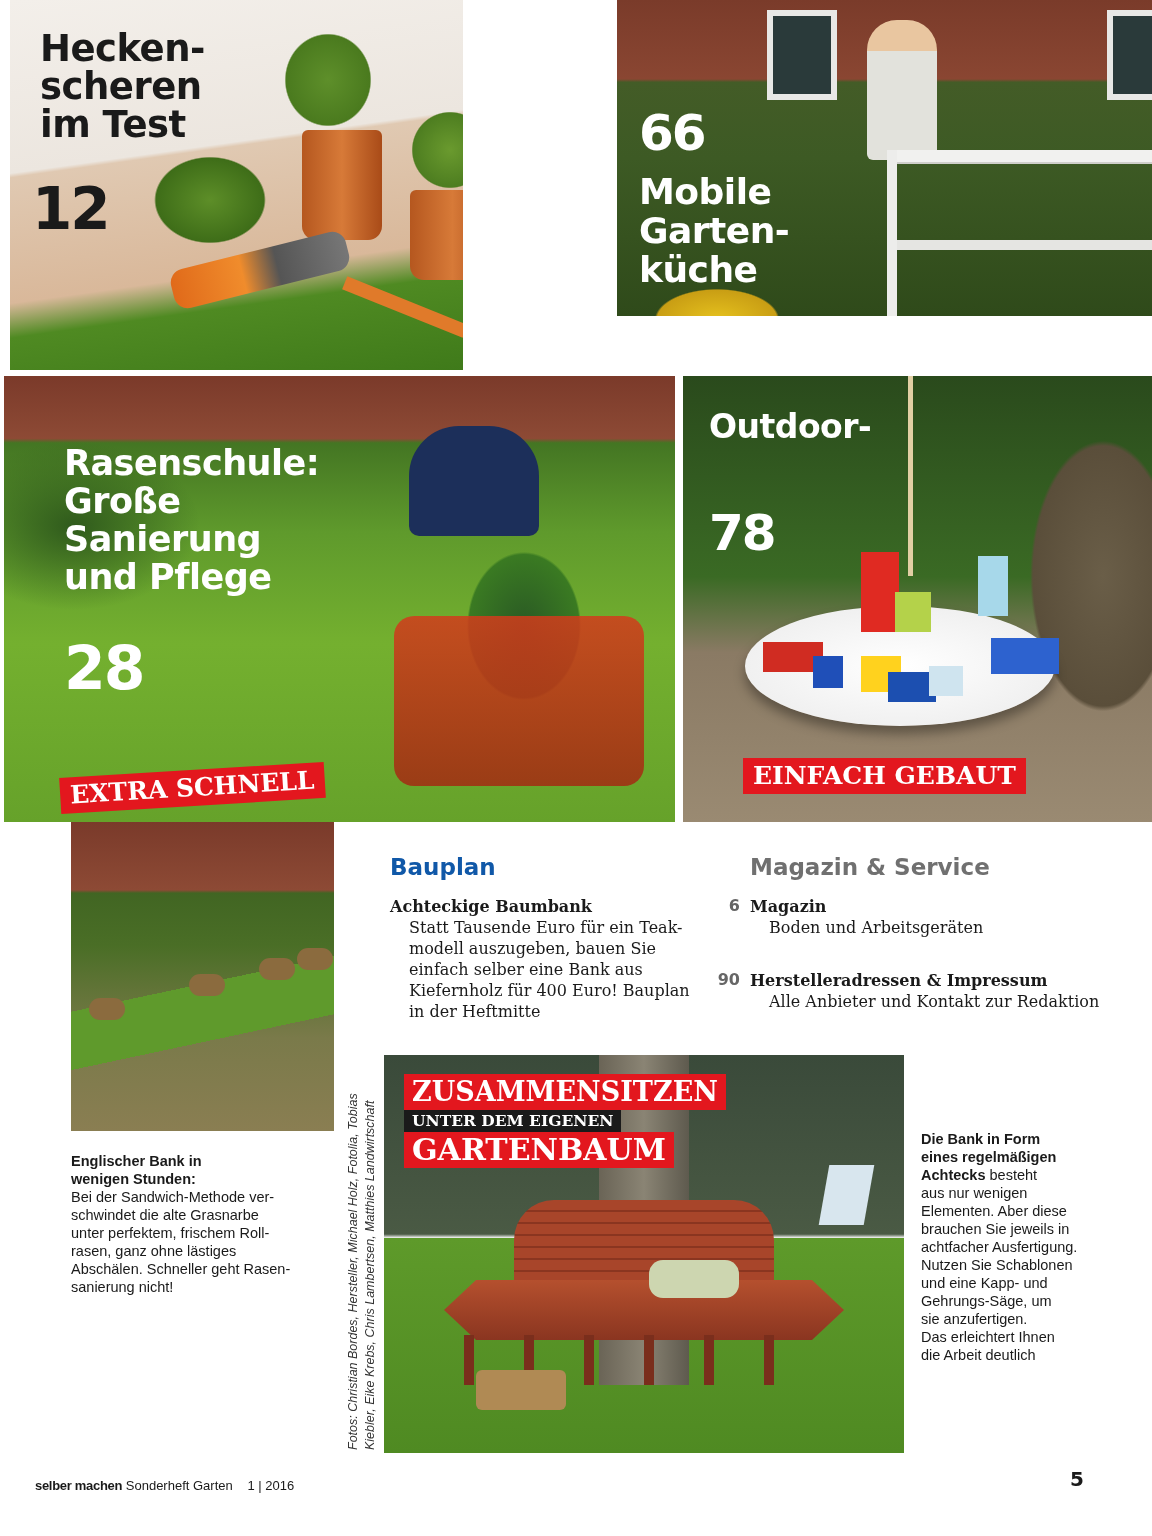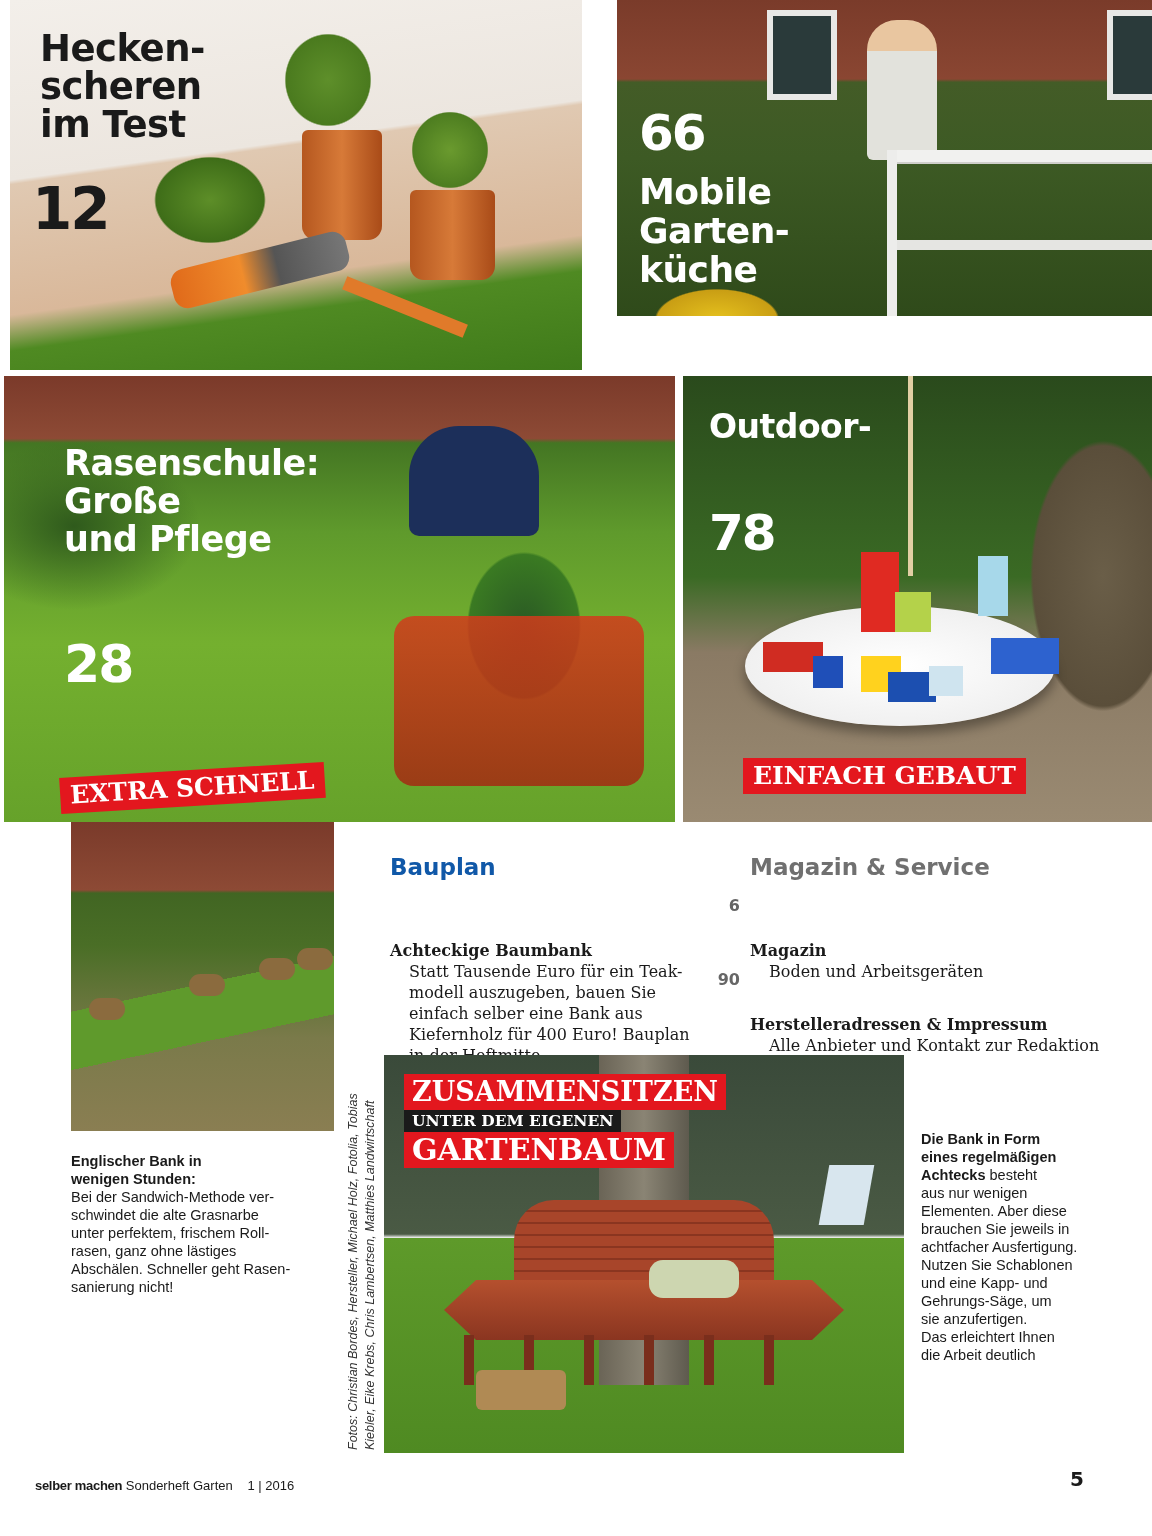--- a/index.html
+++ b/index.html
@@ -2,21 +2,21 @@
 <html><head>
 <meta charset="utf-8">
 <style>
   * { box-sizing: border-box; margin: 0; padding: 0; }
   html, body { width: 1152px; height: 1536px; background: #ffffff; overflow: hidden; }
   body { position: relative; font-family: "DejaVu Sans", sans-serif; color: #1a1a1a; }
 
   .photo { position: absolute; overflow: hidden; }
 
   
-  #p1 { left: 10px; top: 0; width: 572px; height: 370px;
+  #p1 { left: 10px; top: 0; width: 453px; height: 370px;
     background:
       radial-gradient(ellipse 70px 75px at 318px 80px, #5e8f2a 0%, #4a7a1e 60%, transparent 62%),
       radial-gradient(ellipse 62px 62px at 440px 150px, #6a9a2e 0%, #4d7d20 60%, transparent 62%),
       radial-gradient(ellipse 90px 70px at 200px 200px, #5d8e28 0%, #3e6d18 60%, transparent 62%),
       linear-gradient(180deg, transparent 0, transparent 220px, transparent 220px),
       linear-gradient(172deg, #f3efea 0%, #ece6df 40%, #e0c9b2 41%, #d9b89a 70%, #4f8a22 78%, #3f7a1a 100%);
   }
   #p1 .pot1 { position:absolute; left: 292px; top: 130px; width: 80px; height: 110px; background: linear-gradient(90deg,#b5571f,#d77a38,#a94b18); border-radius: 6px 6px 14px 14px; }
   #p1 .pot2 { position:absolute; left: 400px; top: 190px; width: 85px; height: 90px; background: linear-gradient(90deg,#b5571f,#d77a38,#a94b18); border-radius: 6px 6px 14px 14px; }
   #p1 .tool { position:absolute; left: 160px; top: 250px; width: 180px; height: 40px; background: linear-gradient(90deg,#e06a1a,#f08c2c 40%,#555 60%,#777); border-radius: 14px; transform: rotate(-14deg); }
@@ -81,21 +81,21 @@
   
   .cover-title { position: absolute; font-family: "DejaVu Sans", sans-serif; font-weight: bold; line-height: 1.0; letter-spacing: -0.5px; }
   .cover-num { position: absolute; font-family: "DejaVu Sans", sans-serif; font-weight: bold; line-height: 1; letter-spacing: -2px; }
   .dark { color: #1a1a1a; }
   .light { color: #ffffff; }
 
   .red-banner { position: absolute; background: #e3171e; color: #fff; font-family: "DejaVu Serif", serif; font-weight: bold; white-space: nowrap; }
 
   
   .section-head { position: absolute; font-family: "DejaVu Sans", sans-serif; font-weight: bold; font-size: 23px; }
-  .toc-entry { position: absolute; font-family: "DejaVu Serif", serif; font-size: 16px; line-height: 21px; margin-top: 44px; }
+  .toc-entry { position: absolute; font-family: "DejaVu Serif", serif; font-size: 16px; line-height: 21px; }
   .toc-entry .t { font-weight: bold; display: block; }
   .toc-entry .d { display: block; padding-left: 19px; }
   .toc-num { position: absolute; font-family: "DejaVu Sans", sans-serif; font-weight: bold; font-size: 16px; color: #666666; text-align: right; width: 30px; }
 
   .caption { position: absolute; font-family: "Liberation Sans", sans-serif; font-size: 14.5px; line-height: 18px; }
   .caption b { font-weight: bold; }
 
   .credit { position: absolute; left: 345px; top: 1450px; width: 375px; transform-origin: 0 0; transform: rotate(-90deg);
     font-family: "Liberation Sans", sans-serif; font-style: italic; font-size: 12.5px; line-height: 17px; color: #333; }
 
@@ -131,23 +131,24 @@
     <div>küche</div>
   </div>
 </div>
 
 <div class="photo" id="p3">
   <div class="man"></div>
   <div class="mower"></div>
   <div class="cover-title light" style="left:60px; top:68px; font-size:35px; line-height:38px;">
     <div>Rasenschule:</div>
     <div>Große</div>
+    <div>Sanierung</div>
     <div>und Pflege</div>
   </div>
-  <div class="cover-num light" style="left:60px; top:262px; font-size:52px;">28</div>
+  <div class="cover-num light" style="left:60px; top:262px; font-size:60px;">28</div>
 </div>
 
 <div class="photo" id="p4">
   <div class="rope"></div>
   <div class="disc"></div>
   <div class="block" style="left:178px; top:176px; width:38px; height:80px; background:#e02a22;"></div>
   <div class="block" style="left:212px; top:216px; width:36px; height:40px; background:#b4d24a;"></div>
   <div class="block" style="left:295px; top:180px; width:30px; height:60px; background:#a7d8ea;"></div>
   <div class="block" style="left:80px; top:266px; width:60px; height:30px; background:#d02c22;"></div>
   <div class="block" style="left:130px; top:280px; width:30px; height:32px; background:#1f4fb8;"></div>

